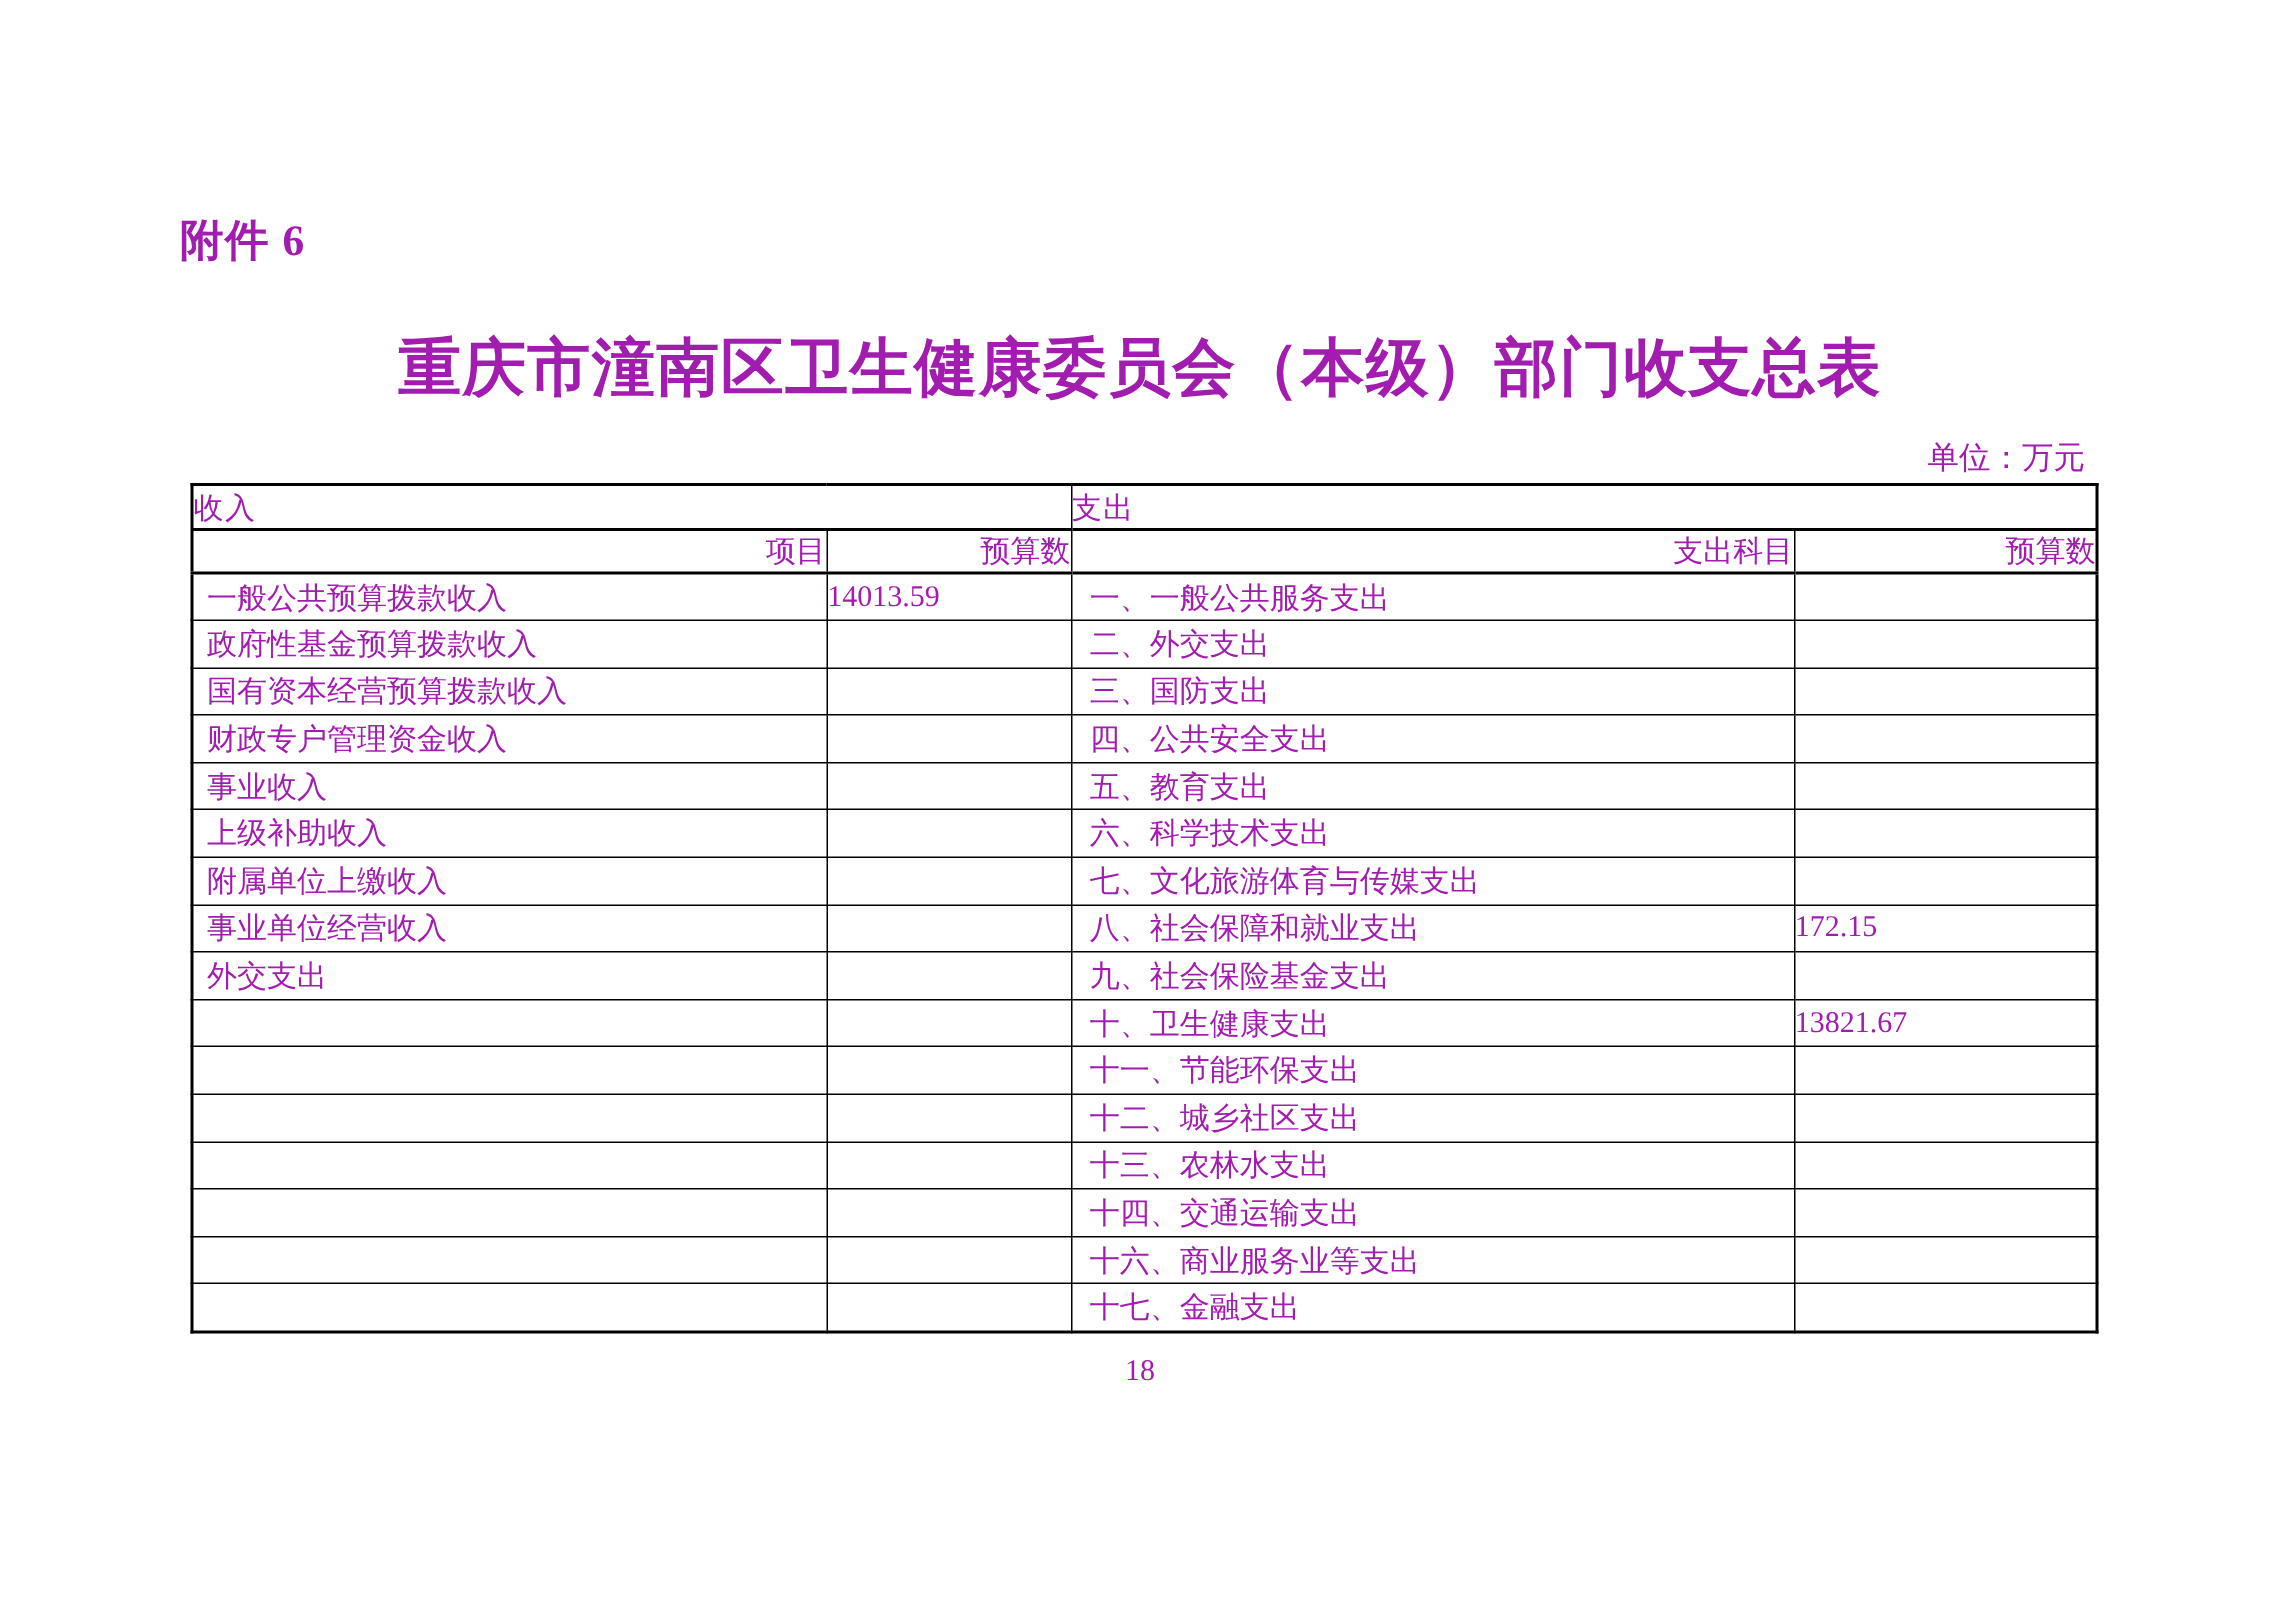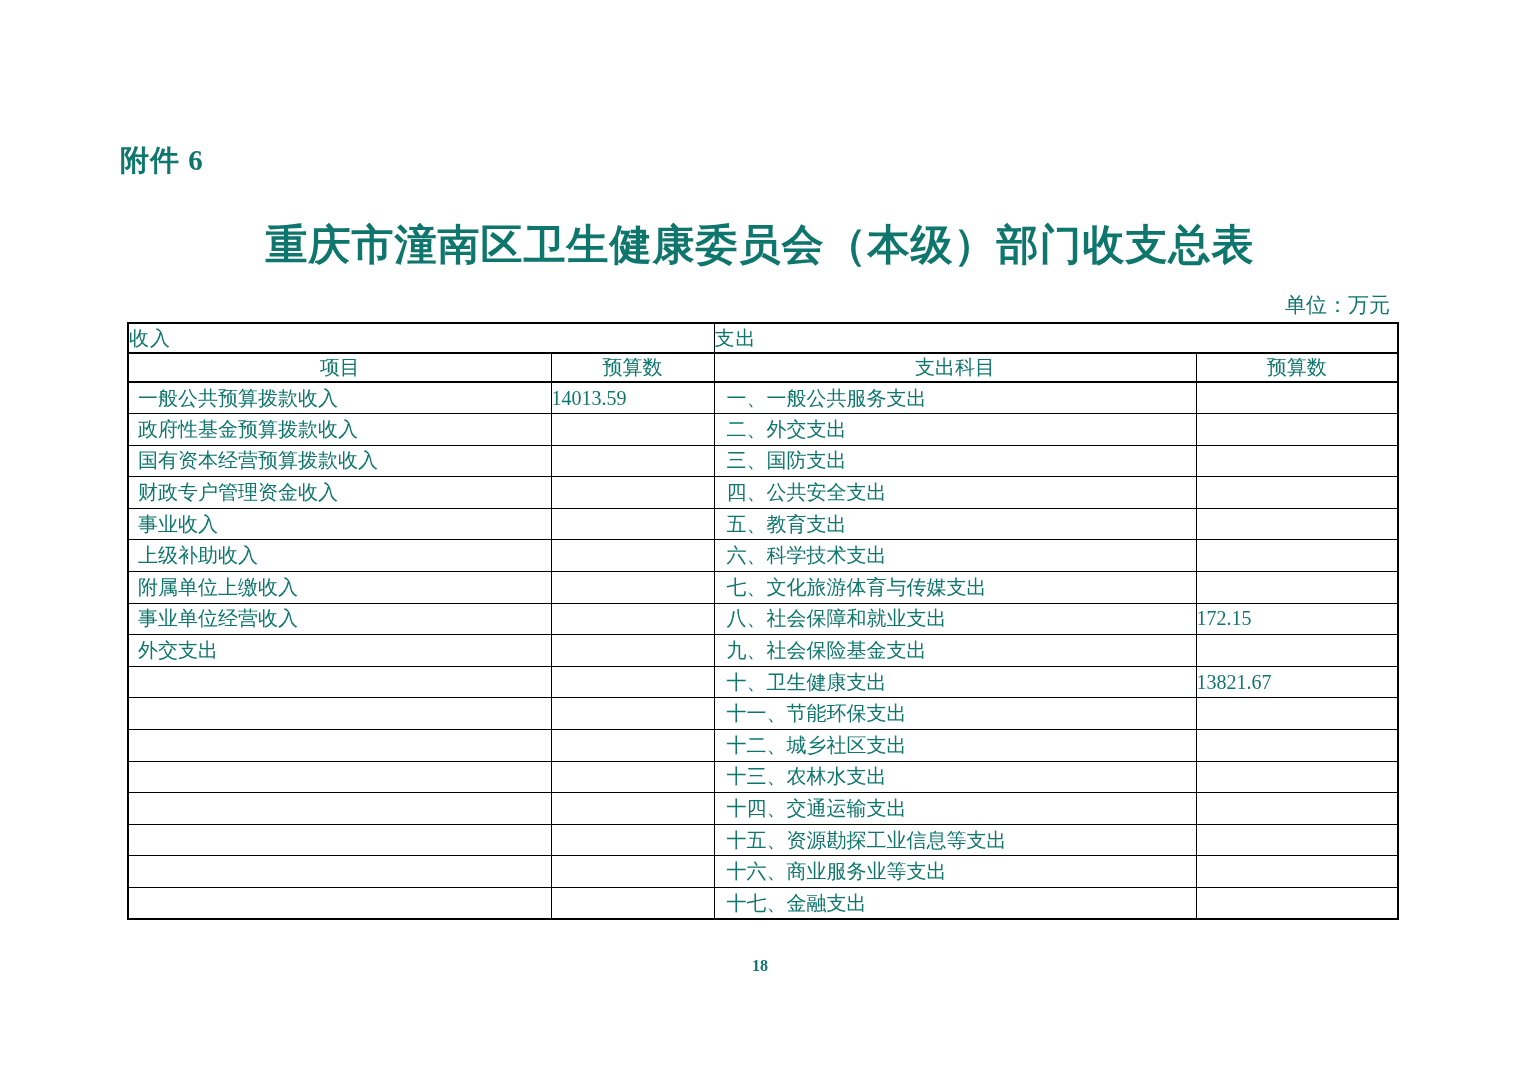--- a/index.html
+++ b/index.html
@@ -2,21 +2,21 @@
 <html><head>
 <meta charset="utf-8">
 <style>
   * { margin: 0; padding: 0; box-sizing: border-box; }
   html, body { background: #ffffff; }
   .page {
     position: relative;
     width: 1520px;
     height: 1074px;
     background: #ffffff;
-    color: #0f766e;
+    color: #a21caf;
     font-family: "Liberation Serif", "DejaVu Serif", serif;
     overflow: hidden;
     padding-left: 36px;
   }
   .attachment-label {
     position: absolute;
     left: 120px;
     top: 141px;
     font-size: 29px;
     font-weight: bold;
@@ -57,36 +57,35 @@
     white-space: nowrap;
   }
   tr.section-header-row th {
     height: 30px;
     text-align: left;
     border-bottom: 2px solid #000;
     letter-spacing: 1px;
   }
   tr.column-header-row th {
     height: 29px;
-    text-align: center;
+    text-align: right;
     border-bottom: 2px solid #000;
     margin-top: 21px;
   }
   tbody tr { height: 31.6px; }
   td.cell-left-income { text-align: left; padding-left: 9px; }
   td.cell-left-exp { text-align: left; padding-left: 12px; }
   td.cell-center { text-align: left; }
   .page-number {
     position: absolute;
     left: 0;
-    top: 957px;
+    top: 903px;
     width: 100%;
     text-align: center;
-    font-size: 16px;
-    font-weight: bold;
+    font-size: 20px;
   }
 </style>
 </head>
 <body>
 
 <div class="page">
 
   <div class="attachment-label">附件 6</div>
 
   <h1 class="doc-title">重庆市潼南区卫生健康委员会（本级）部门收支总表</h1>
@@ -193,26 +192,20 @@
         </tr>
         <tr>
           <td class="cell-left-income"></td>
           <td class="cell-center"></td>
           <td class="cell-left-exp">十四、交通运输支出</td>
           <td class="cell-center"></td>
         </tr>
         <tr>
           <td class="cell-left-income"></td>
           <td class="cell-center"></td>
-          <td class="cell-left-exp">十五、资源勘探工业信息等支出</td>
-          <td class="cell-center"></td>
-        </tr>
-        <tr>
-          <td class="cell-left-income"></td>
-          <td class="cell-center"></td>
           <td class="cell-left-exp">十六、商业服务业等支出</td>
           <td class="cell-center"></td>
         </tr>
         <tr>
           <td class="cell-left-income"></td>
           <td class="cell-center"></td>
           <td class="cell-left-exp">十七、金融支出</td>
           <td class="cell-center"></td>
         </tr>
       </tbody>

